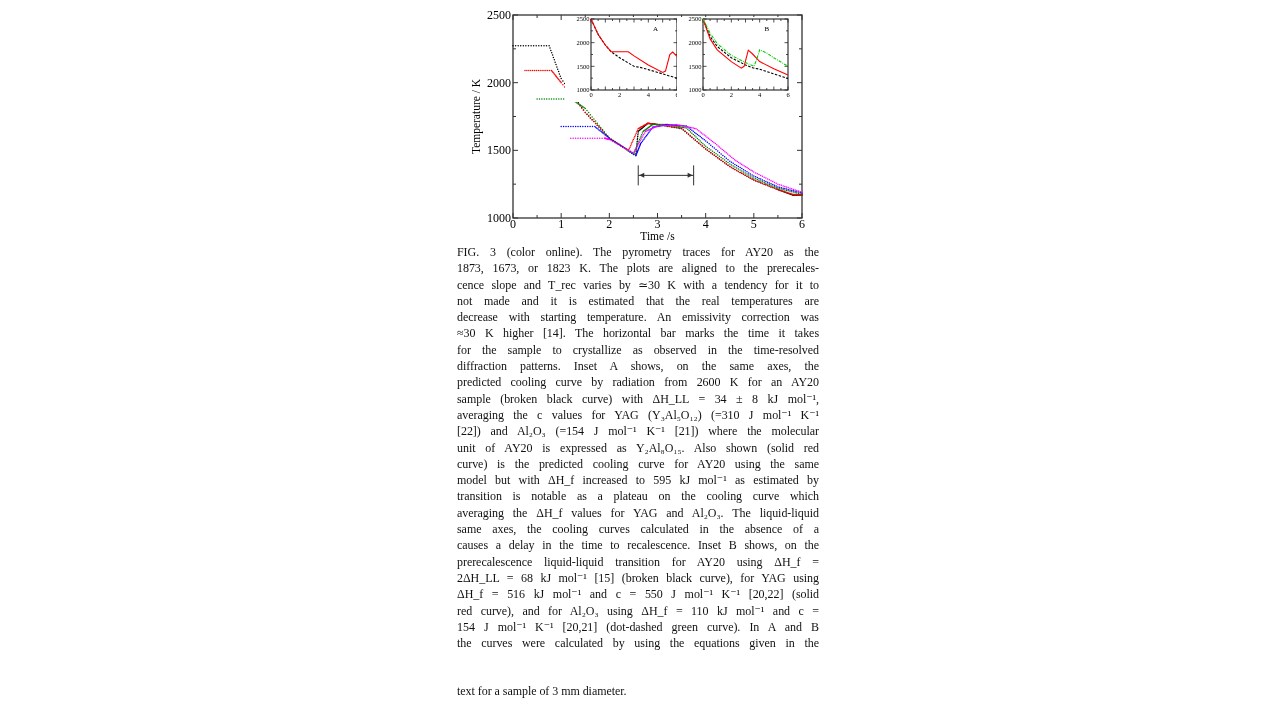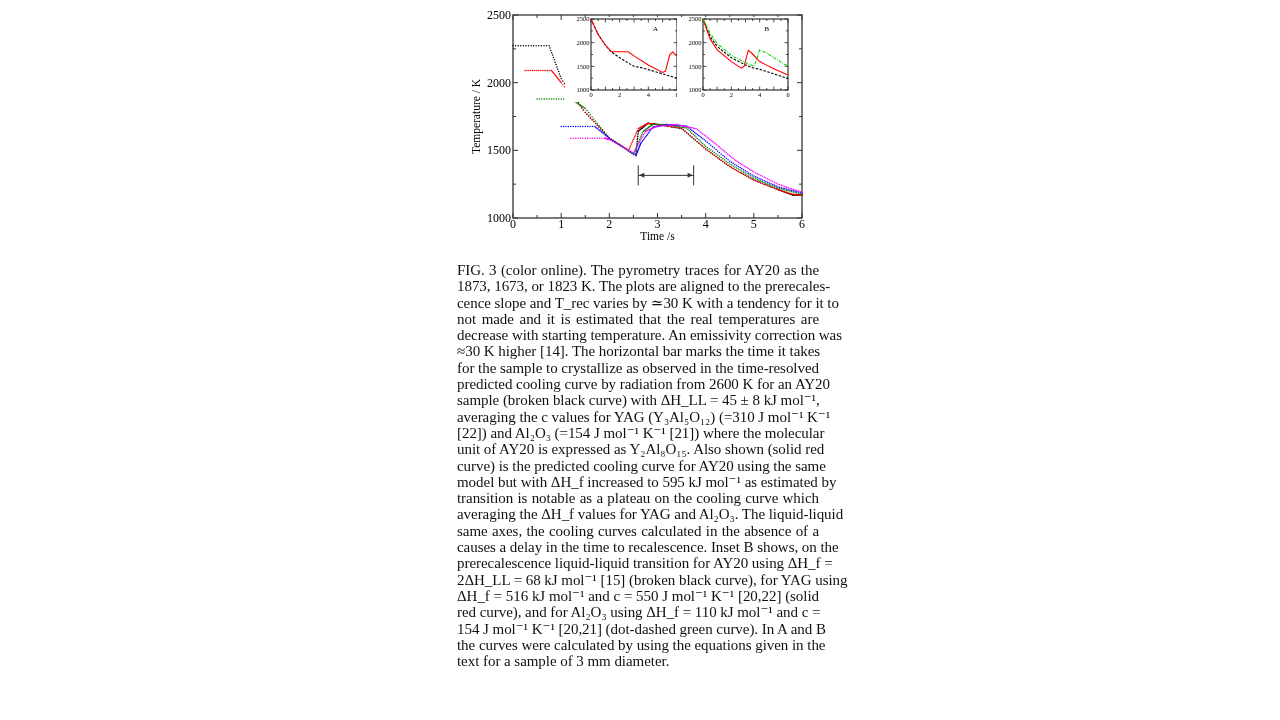--- a/index.html
+++ b/index.html
@@ -1,21 +1,21 @@
 <!DOCTYPE html>
 <html><head>
 <meta charset="utf-8">
 <style>
   html,body{margin:0;padding:0;background:#fff;}
   body{width:1280px;height:720px;position:relative;overflow:hidden;font-family:"Liberation Serif","DejaVu Serif",serif;color:#111;}
   #figure{position:absolute;left:460px;top:0;width:360px;height:250px;}
   #figure svg{position:absolute;left:0;top:0;}
-  .caption{position:absolute;left:457px;top:262px;width:362px;font-size:15px;line-height:16.3px;text-align:justify;letter-spacing:-0.05px;}
+  .caption{position:absolute;left:457px;top:244px;width:362px;font-size:12px;line-height:16.3px;text-align:justify;letter-spacing:-0.05px;}
   .caption .ln{display:block;text-align:justify;text-align-last:justify;white-space:nowrap;}
-  .caption .ln.last{text-align-last:left;}
+  .caption .ln.last{text-align-last:left;margin-top:32px;}
 </style>
 </head>
 <body>
 
 <div id="figure">
   <svg id="main-svg" width="360" height="250">
       <g>
         <rect x="53" y="15" width="289" height="203" fill="none" stroke="#333" stroke-width="1.3"></rect>
         <line x1="53" y1="218" x2="53" y2="213" stroke="#333" stroke-width="1"></line>
         <line x1="53" y1="15" x2="53" y2="20" stroke="#333" stroke-width="1"></line>
@@ -1146,22 +1146,23 @@
 </div>
 
 <div class="caption" id="caption">
     <span class="ln">FIG. 3 (color online).   The pyrometry traces for AY20 as the</span>
     <span class="ln">1873, 1673, or 1823 K. The plots are aligned to the prerecales-</span>
     <span class="ln">cence slope and T_rec varies by ≃30 K with a tendency for it to</span>
     <span class="ln">not made and it is estimated that the real temperatures are</span>
     <span class="ln">decrease with starting temperature. An emissivity correction was</span>
     <span class="ln">≈30 K higher [14]. The horizontal bar marks the time it takes</span>
     <span class="ln">for the sample to crystallize as observed in the time-resolved</span>
+    <span class="ln">diffraction patterns. Inset A shows, on the same axes, the</span>
     <span class="ln">predicted cooling curve by radiation from 2600 K for an AY20</span>
-    <span class="ln">sample (broken black curve) with ΔH_LL = 45 ± 8 kJ mol⁻¹,</span>
+    <span class="ln">sample (broken black curve) with ΔH_LL = 34 ± 8 kJ mol⁻¹,</span>
     <span class="ln">averaging the c values for YAG (Y₃Al₅O₁₂) (=310 J mol⁻¹ K⁻¹</span>
     <span class="ln">[22]) and Al₂O₃ (=154 J mol⁻¹ K⁻¹ [21]) where the molecular</span>
     <span class="ln">unit of AY20 is expressed as Y₂Al₈O₁₅. Also shown (solid red</span>
     <span class="ln">curve) is the predicted cooling curve for AY20 using the same</span>
     <span class="ln">model but with ΔH_f increased to 595 kJ mol⁻¹ as estimated by</span>
     <span class="ln">transition is notable as a plateau on the cooling curve which</span>
     <span class="ln">averaging the ΔH_f values for YAG and Al₂O₃. The liquid-liquid</span>
     <span class="ln">same axes, the cooling curves calculated in the absence of a</span>
     <span class="ln">causes a delay in the time to recalescence. Inset B shows, on the</span>
     <span class="ln">prerecalescence liquid-liquid transition for AY20 using ΔH_f =</span>

